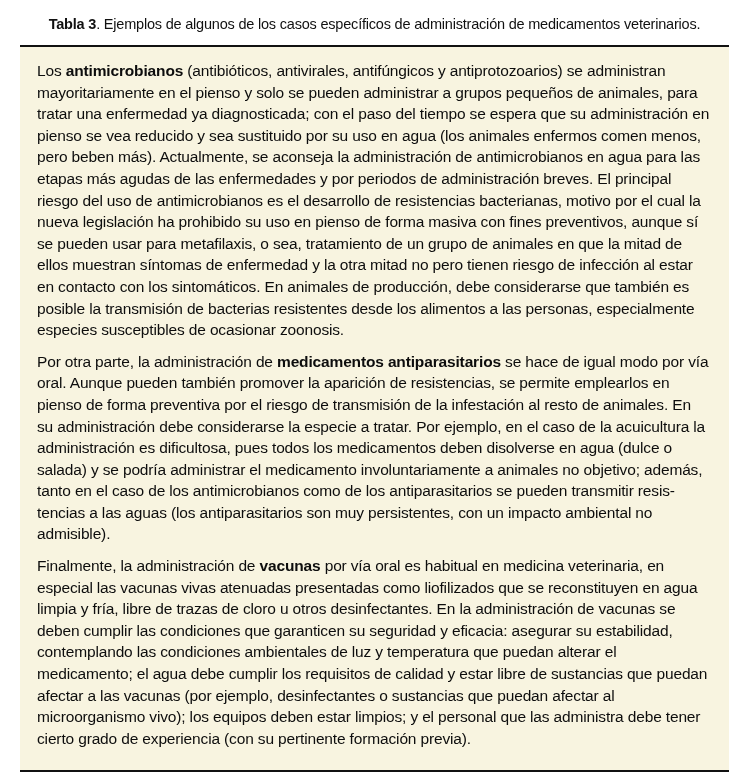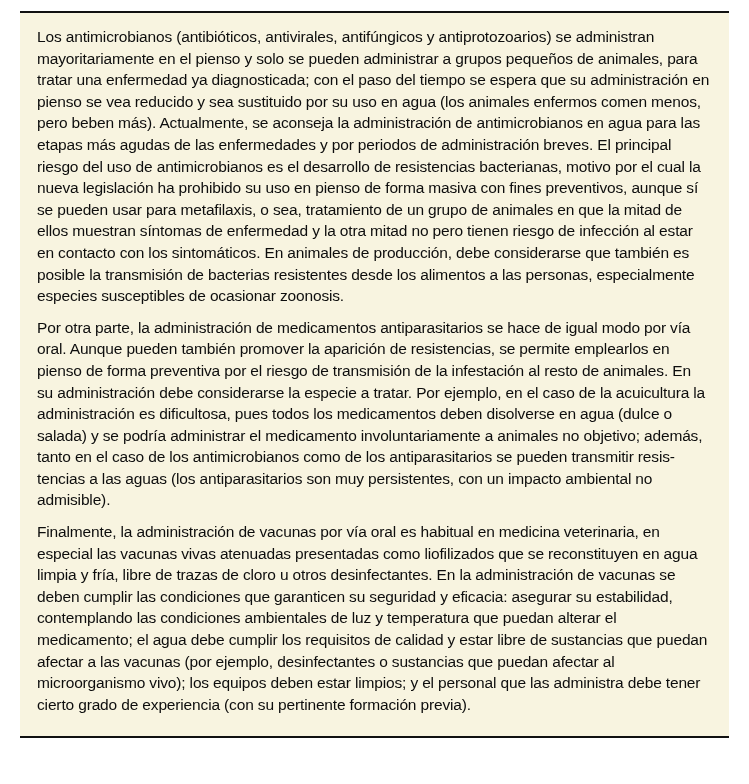--- a/index.html
+++ b/index.html
@@ -49,28 +49,31 @@
     color: #0d0d0d;
     margin-bottom: 10px;
     text-align: left;
   }
 
   .content-box p:last-child {
     margin-bottom: 7px;
   }
 
   .term {
-    font-weight: normal;
+    font-weight: bold;
   }
 </style>
 </head>
 <body>
 
 <div class="page">
 
+  <div class="table-caption">
+    <span class="caption-label">Tabla 3</span><span>. Ejemplos de algunos de los casos específicos de administración de medicamentos veterinarios.</span>
+  </div>
 
   <div class="content-box">
 
     <p><span>Los </span><span class="term">antimicrobianos</span><span> (antibióticos, antivirales, antifúngicos y antiprotozoarios) se administran mayoritariamente en el pienso y solo se pueden administrar a grupos pequeños de animales, para tratar una enfermedad ya diagnosticada; con el paso del tiempo se espera que su administración en pienso se vea reducido y sea sustituido por su uso en agua (los animales enfermos comen menos, pero beben más). Actualmente, se aconseja la administración de antimicrobianos en agua para las etapas más agudas de las enfermedades y por periodos de administración breves. El principal riesgo del uso de antimicrobianos es el desarrollo de resistencias bacterianas, motivo por el cual la nueva legislación ha prohibido su uso en pienso de forma masiva con fines preventivos, aunque sí se pueden usar para metafilaxis, o sea, tratamiento de un grupo de animales en que la mitad de ellos muestran síntomas de enfermedad y la otra mitad no pero tienen riesgo de infección al estar en contacto con los sintomáticos. En animales de producción, debe considerarse que también es posible la transmisión de bacterias resistentes desde los alimentos a las personas, especialmente especies susceptibles de ocasionar zoonosis.</span></p>
 
     <p><span>Por otra parte, la administración de </span><span class="term">medicamentos antiparasitarios</span><span> se hace de igual modo por vía oral. Aunque pueden también promover la aparición de resistencias, se permite emplearlos en pienso de forma preventiva por el riesgo de transmisión de la infestación al resto de animales. En su administración debe considerarse la especie a tratar. Por ejemplo, en el caso de la acuicultura la administración es dificultosa, pues todos los medicamentos deben disolverse en agua (dulce o salada) y se podría administrar el medicamento involuntariamente a animales no objetivo; además, tanto en el caso de los antimicrobianos como de los antiparasitarios se pueden transmitir resis-tencias a las aguas (los antiparasitarios son muy persistentes, con un impacto ambiental no admisible).</span></p>
 
     <p><span>Finalmente, la administración de </span><span class="term">vacunas</span><span> por vía oral es habitual en medicina veterinaria, en especial las vacunas vivas atenuadas presentadas como liofilizados que se reconstituyen en agua limpia y fría, libre de trazas de cloro u otros desinfectantes. En la administración de vacunas se deben cumplir las condiciones que garanticen su seguridad y eficacia: asegurar su estabilidad, contemplando las condiciones ambientales de luz y temperatura que puedan alterar el medicamento; el agua debe cumplir los requisitos de calidad y estar libre de sustancias que puedan afectar a las vacunas (por ejemplo, desinfectantes o sustancias que puedan afectar al microorganismo vivo); los equipos deben estar limpios; y el personal que las administra debe tener cierto grado de experiencia (con su pertinente formación previa).</span></p>
 
   </div>

